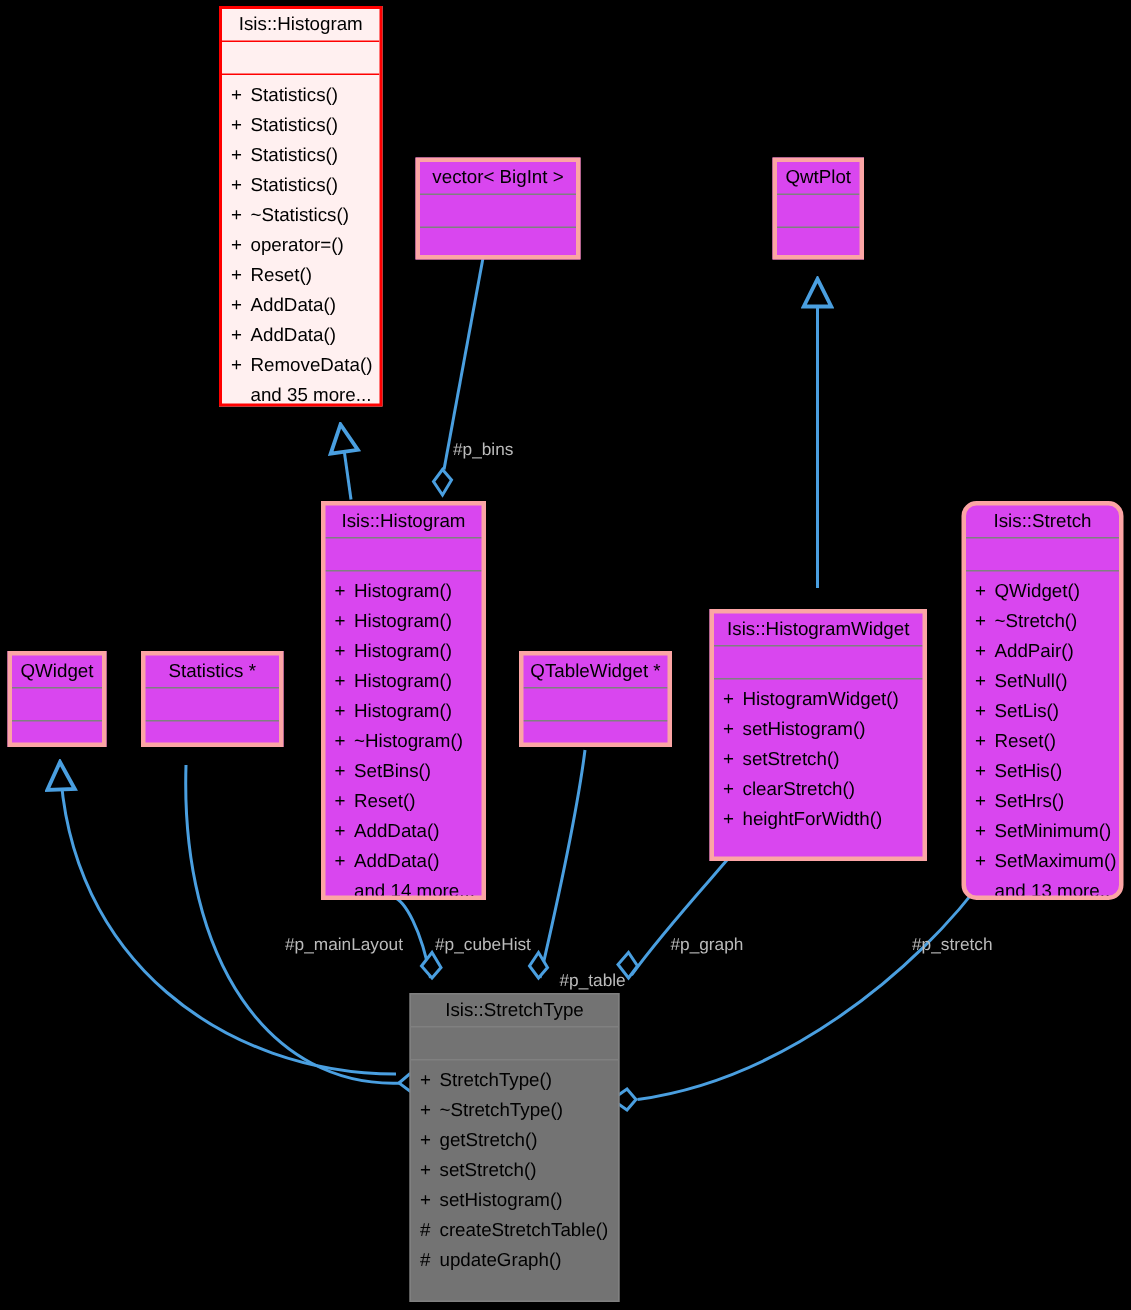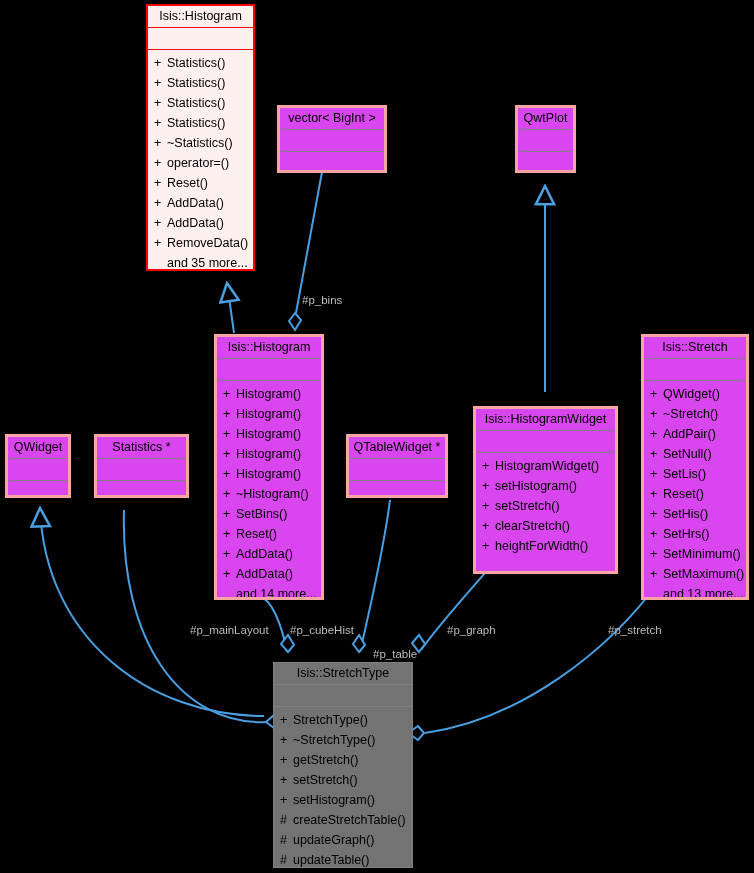--- a/index.html
+++ b/index.html
@@ -256,21 +256,21 @@
       </div>
       <div class="uml-row">
         <span class="vis">+</span><span>clearStretch()</span>
       </div>
       <div class="uml-row">
         <span class="vis">+</span><span>heightForWidth()</span>
       </div>
     </div>
   </div>
 
-  <div class="uml-box" style="left:641px; top:334px; width:108px; height:266px;">
+  <div class="uml-box" style="left:641px; top:334px; width:108px; height:266px;border-radius:10px;">
     <div class="uml-title">Isis::Stretch</div>
     <div class="uml-sep"></div>
     <div class="uml-attrs empty-compartment"></div>
     <div class="uml-sep"></div>
     <div class="uml-ops">
       <div class="uml-row">
         <span class="vis">+</span><span>QWidget()</span>
       </div>
       <div class="uml-row">
         <span class="vis">+</span><span>~Stretch()</span>
@@ -347,23 +347,20 @@
       </div>
       <div class="uml-row">
         <span class="vis">+</span><span>setHistogram()</span>
       </div>
       <div class="uml-row">
         <span class="vis">#</span><span>createStretchTable()</span>
       </div>
       <div class="uml-row">
         <span class="vis">#</span><span>updateGraph()</span>
       </div>
-      <div class="uml-row">
-        <span class="vis">#</span><span>updateTable()</span>
-      </div>
     </div>
   </div>
 
   <div class="edge-label" style="left:302px; top:294px;">#p_bins</div>
 
   <div class="edge-label" style="left:190px; top:624px;">#p_mainLayout</div>
 
   <div class="edge-label" style="left:290px; top:624px;">#p_cubeHist</div>
 
   <div class="edge-label" style="left:373px; top:648px;">#p_table</div>

